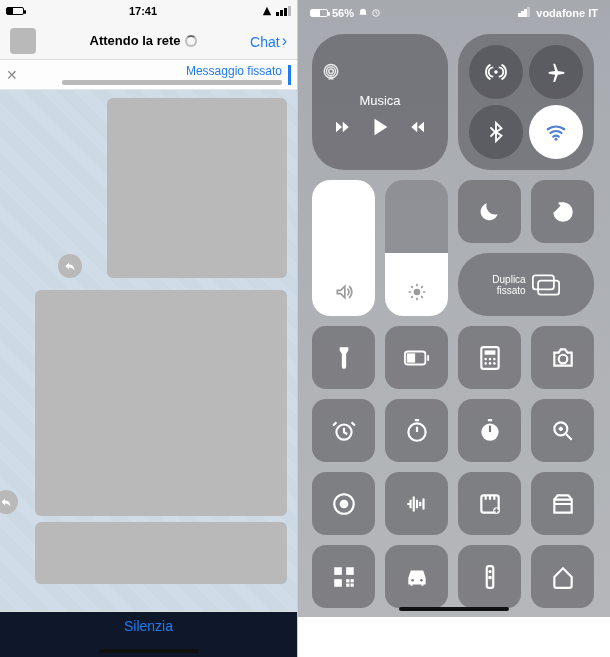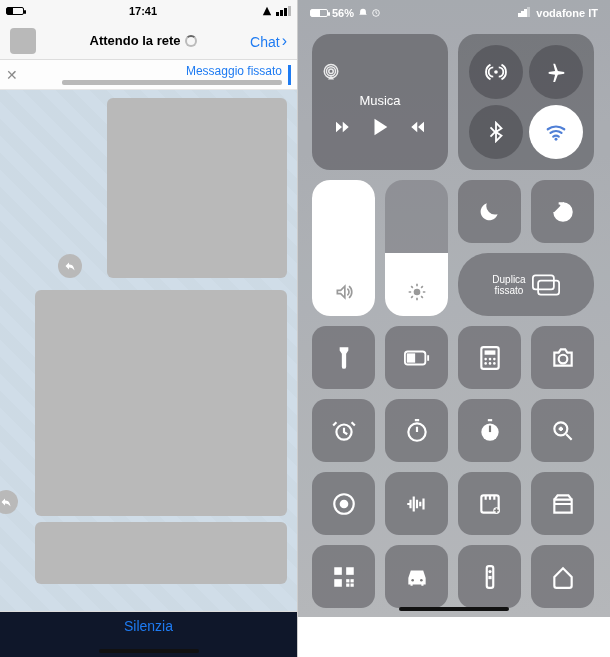--- a/index.html
+++ b/index.html
@@ -160,21 +160,21 @@
   .cc-alarms svg{width:10px;height:10px;fill:#fff;}
 
   .cc-grid {
     position:relative;
     padding: 8px 14px 14px 14px;
     display:flex; flex-direction:column; gap:10px;
   }
   .row { display:flex; gap:10px; }
   .tile {
     background: rgba(100,100,105,0.75);
-    border-radius: 18px;
+    border-radius: 32px;
     display:flex; align-items:center; justify-content:center;
     color:#fff;
   }
   .tile.mid { background: rgba(115,115,120,0.82); }
   .big { width: 136px; height: 136px; }
   .small { width: 63px; height: 63px; border-radius:14px; }
   .tall { width: 63px; height:136px; border-radius:18px; position:relative; overflow:hidden;}
   .wide { width: 136px; height: 63px; border-radius:14px; }
 
   
@@ -208,21 +208,21 @@
     position:absolute; bottom:0; left:0; right:0;
     height:100%; background:#fff;
   }
   .slider-icon {
     position:absolute; bottom:10px; left:50%; transform:translateX(-50%);
     color:#9a9a9a;
   }
   .slider-icon svg{ width:20px;height:20px; fill:currentColor;}
 
   
-  .mirror-tile { gap:6px; padding:8px; font-size:10px; line-height:1.1; text-align:center;border-radius:30px;}
+  .mirror-tile { gap:6px; padding:8px; font-size:10px; line-height:1.1; text-align:right;border-radius:30px;}
   .mirror-tile .txt { display:flex; flex-direction:column;}
   .mirror-tile svg{ width:28px;height:22px; fill:#fff; }
 
   .icon-row { display:flex; gap:10px;}
   .small svg{ width:26px;height:26px; fill:#fff;}
 
   .home-indicator-right {
     position:absolute; bottom:6px; left:50%; transform:translateX(-50%);
     width:110px;height:4px;background:#111;border-radius:3px;
   }

